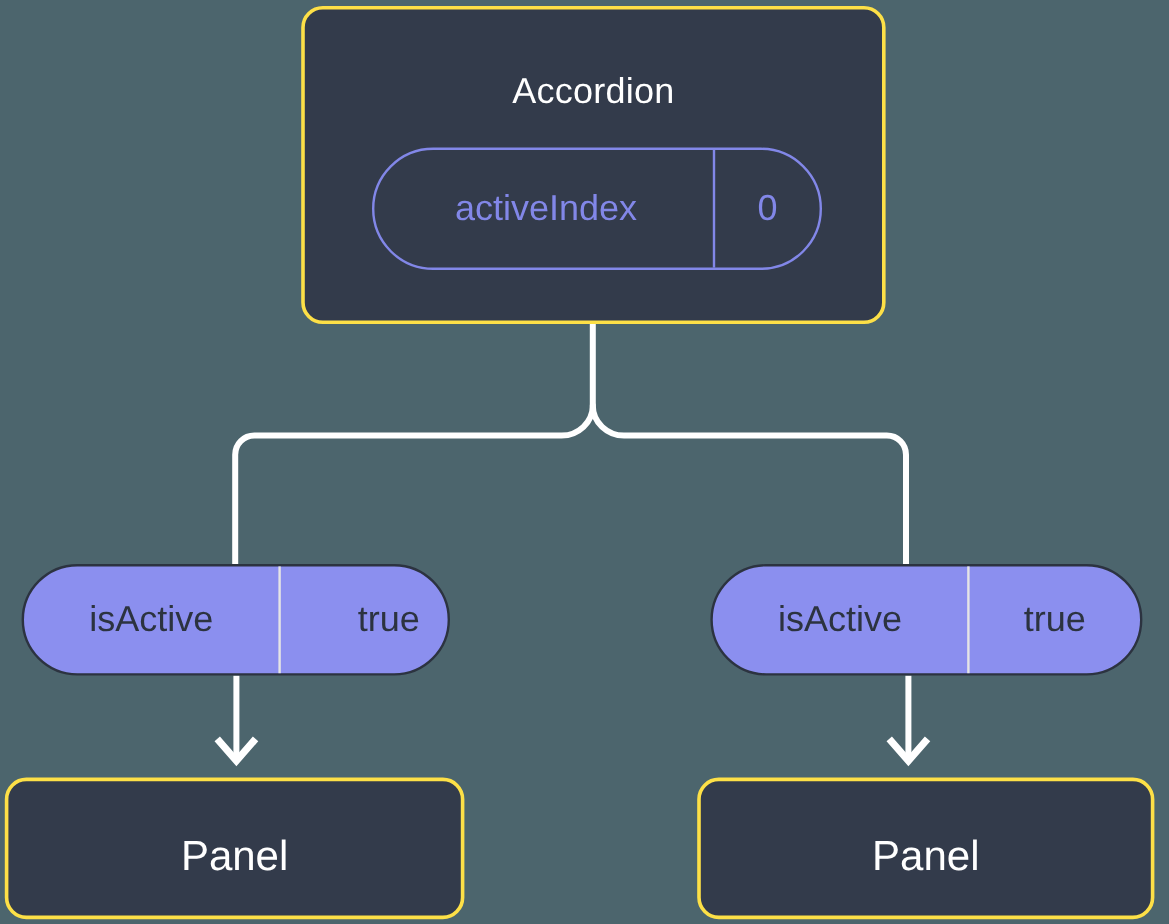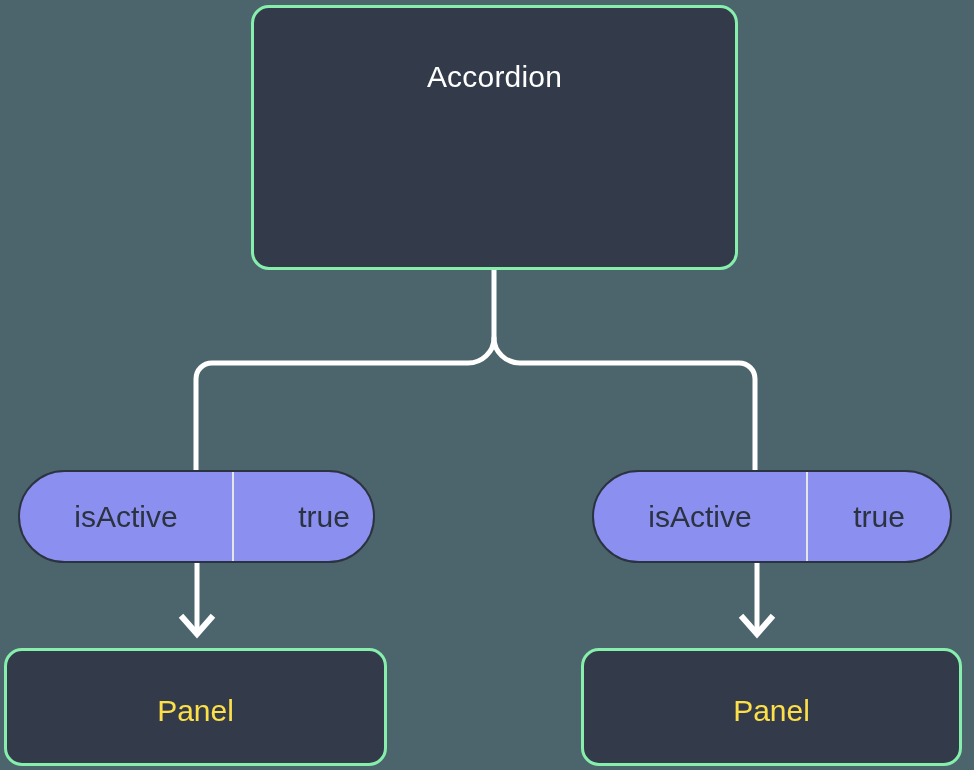--- a/index.html
+++ b/index.html
@@ -30,21 +30,21 @@
     height: 770px;
     pointer-events: none;
     z-index: 1;
   }
 
   
   .node-box {
     position: absolute;
     box-sizing: border-box;
     background: #333b4b;
-    border: 3px solid #86efac;
+    border: 3px solid #fde047;
     border-radius: 18px;
     z-index: 2;
   }
 
   #accordion-box {
     left: 251px;
     top: 5px;
     width: 487px;
     height: 265px;
   }
@@ -162,22 +162,22 @@
     width: 381px;
     height: 118px;
   }
 
   .panel-label {
     position: absolute;
     left: 0;
     right: 0;
     top: 43px;
     text-align: center;
-    color: #fde047;
-    font-size: 30px;
+    color: #ffffff;
+    font-size: 35px;
     font-weight: 400;
     white-space: nowrap;
   }
 </style>
 </head>
 <body>
 
 <div id="canvas">
 
   <svg id="connectors" viewBox="0 0 974 770" width="974" height="770">
@@ -199,20 +199,24 @@
     <path d="M 183 618 L 197 634 L 211 618" fill="none" stroke="#ffffff" stroke-width="6" stroke-linecap="square" stroke-linejoin="miter"></path>
 
     <path d="M 757 563 L 757 634" fill="none" stroke="#ffffff" stroke-width="5" stroke-linecap="butt"></path>
     <path d="M 743 618 L 757 634 L 771 618" fill="none" stroke="#ffffff" stroke-width="6" stroke-linecap="square" stroke-linejoin="miter"></path>
   </svg>
 
   <div class="node-box" id="accordion-box">
 
     <div class="node-title" id="accordion-title">Accordion</div>
 
+    <div class="pill-outline" id="active-index-pill">
+      <div class="pill-key">activeIndex</div>
+      <div class="pill-val">0</div>
+    </div>
   </div>
 
   <div class="pill-filled" id="pill-left">
     <div class="pill-key">isActive</div>
     <div class="pill-val">true</div>
   </div>
 
   <div class="pill-filled" id="pill-right">
     <div class="pill-key">isActive</div>
     <div class="pill-val">true</div>

